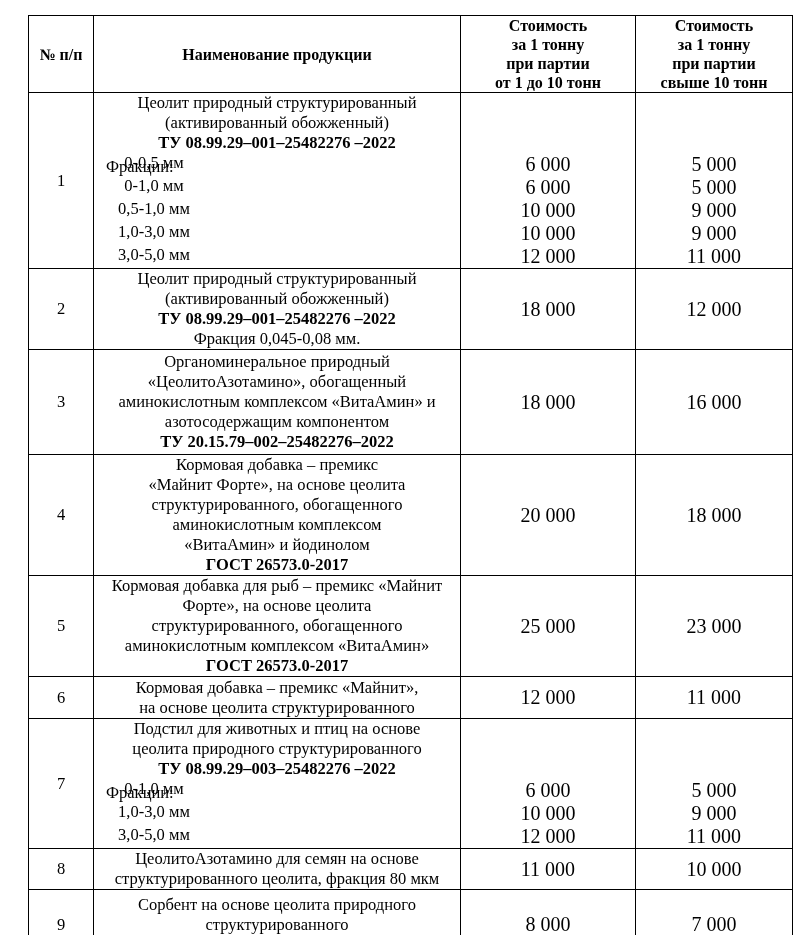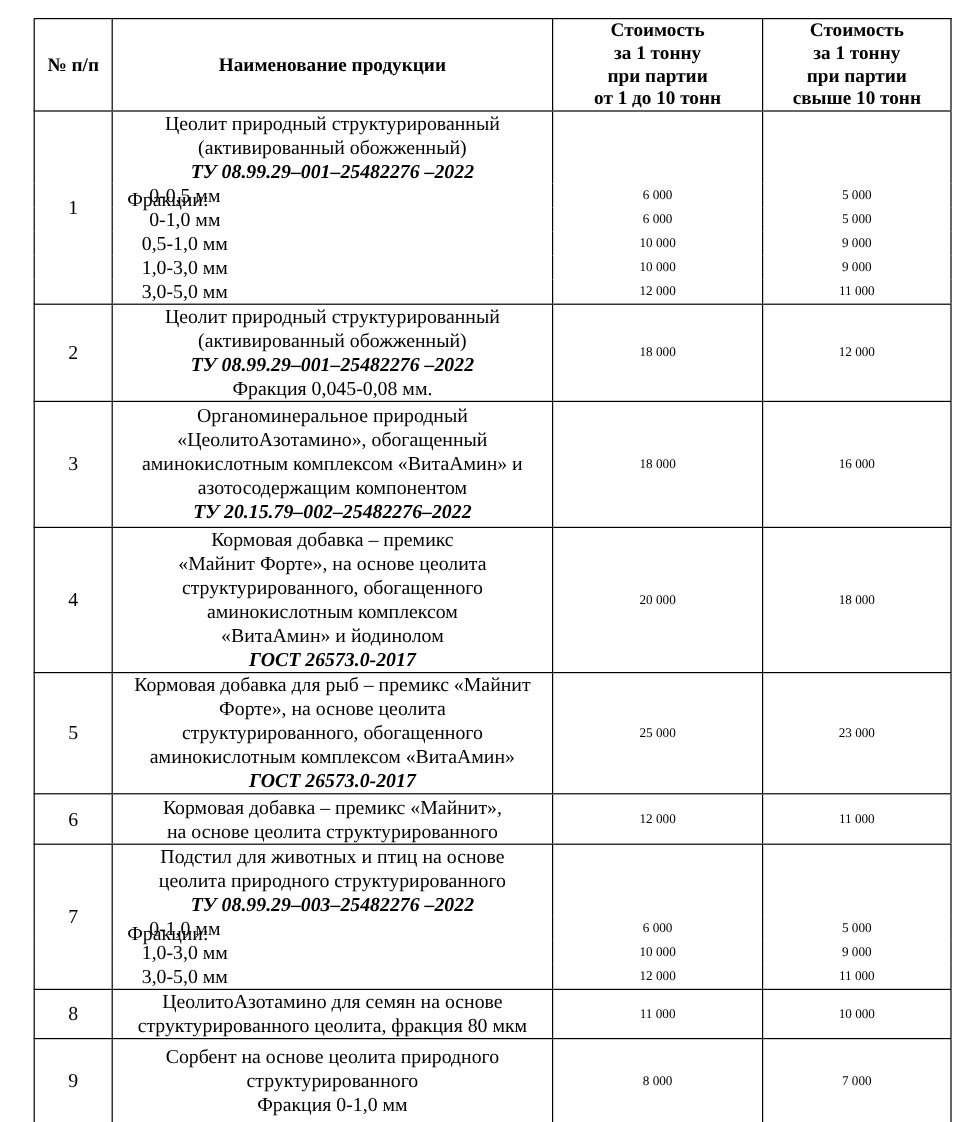--- a/index.html
+++ b/index.html
@@ -35,23 +35,23 @@
     border-bottom: 1.6px solid #000;
     font-weight: 700;
     line-height: 19px;
     white-space: pre-line;
     font-size: 16px;
     height: 76px;
     margin-top: 46px;
   }
   .edge-b { border-bottom: 1.6px solid #000; }
   .line { line-height: 20px; }
-  .bold { font-weight: 700; font-style: italic; }
+  .bold { font-weight: 700; }
   .c-num { font-size: 16.5px; }
-  .c-price { font-size: 11px; }
+  .c-price { font-size: 20px; }
   .c-name { text-align: center; }
   td.c-frac { vertical-align: top; }
   .frac-line { position: relative; height: 20px; line-height: 20px; text-align: left; }
   .frac-label { position: absolute; left: 12px; top: 4px; }
   .frac-size { display: block; width: 120px; text-align: center; }
 </style>
 </head>
 <body>
 
 <div class="page">

